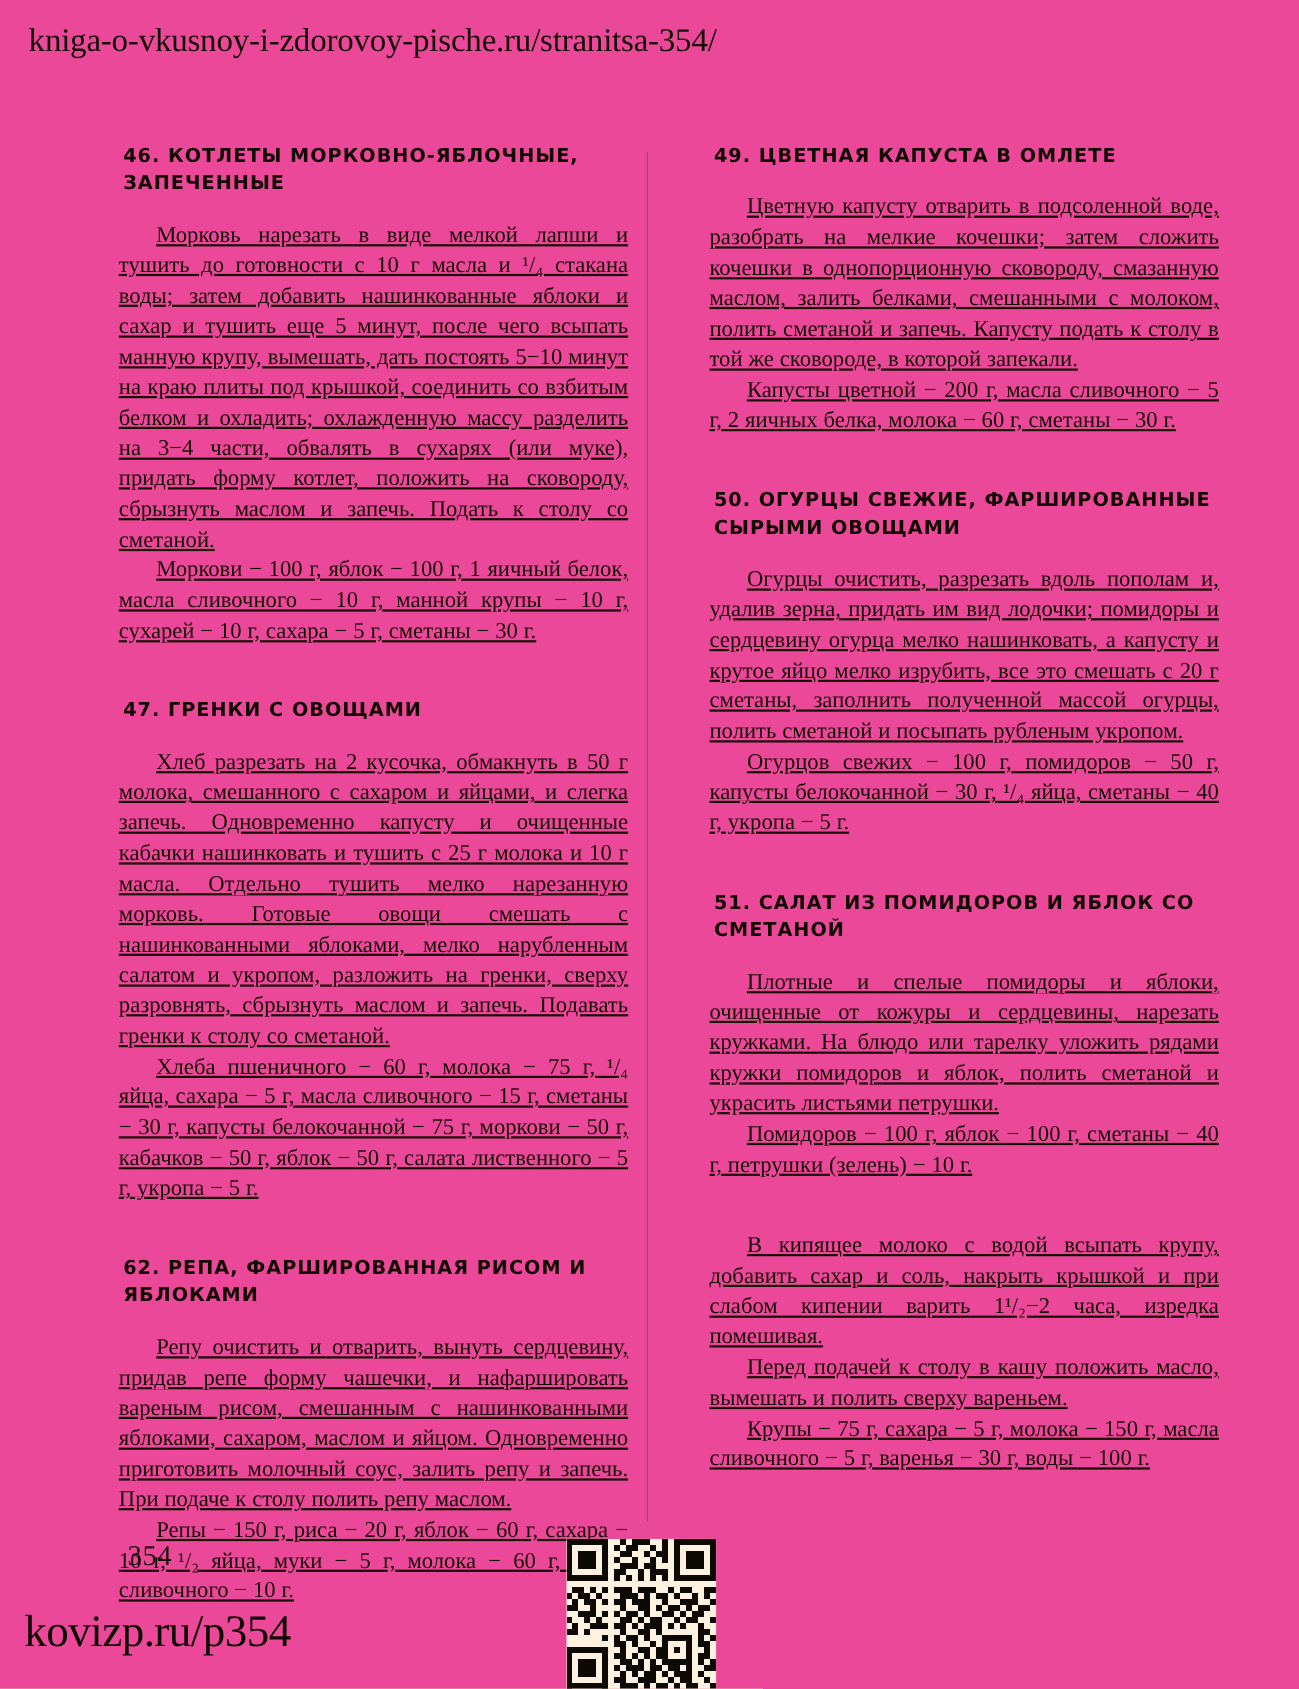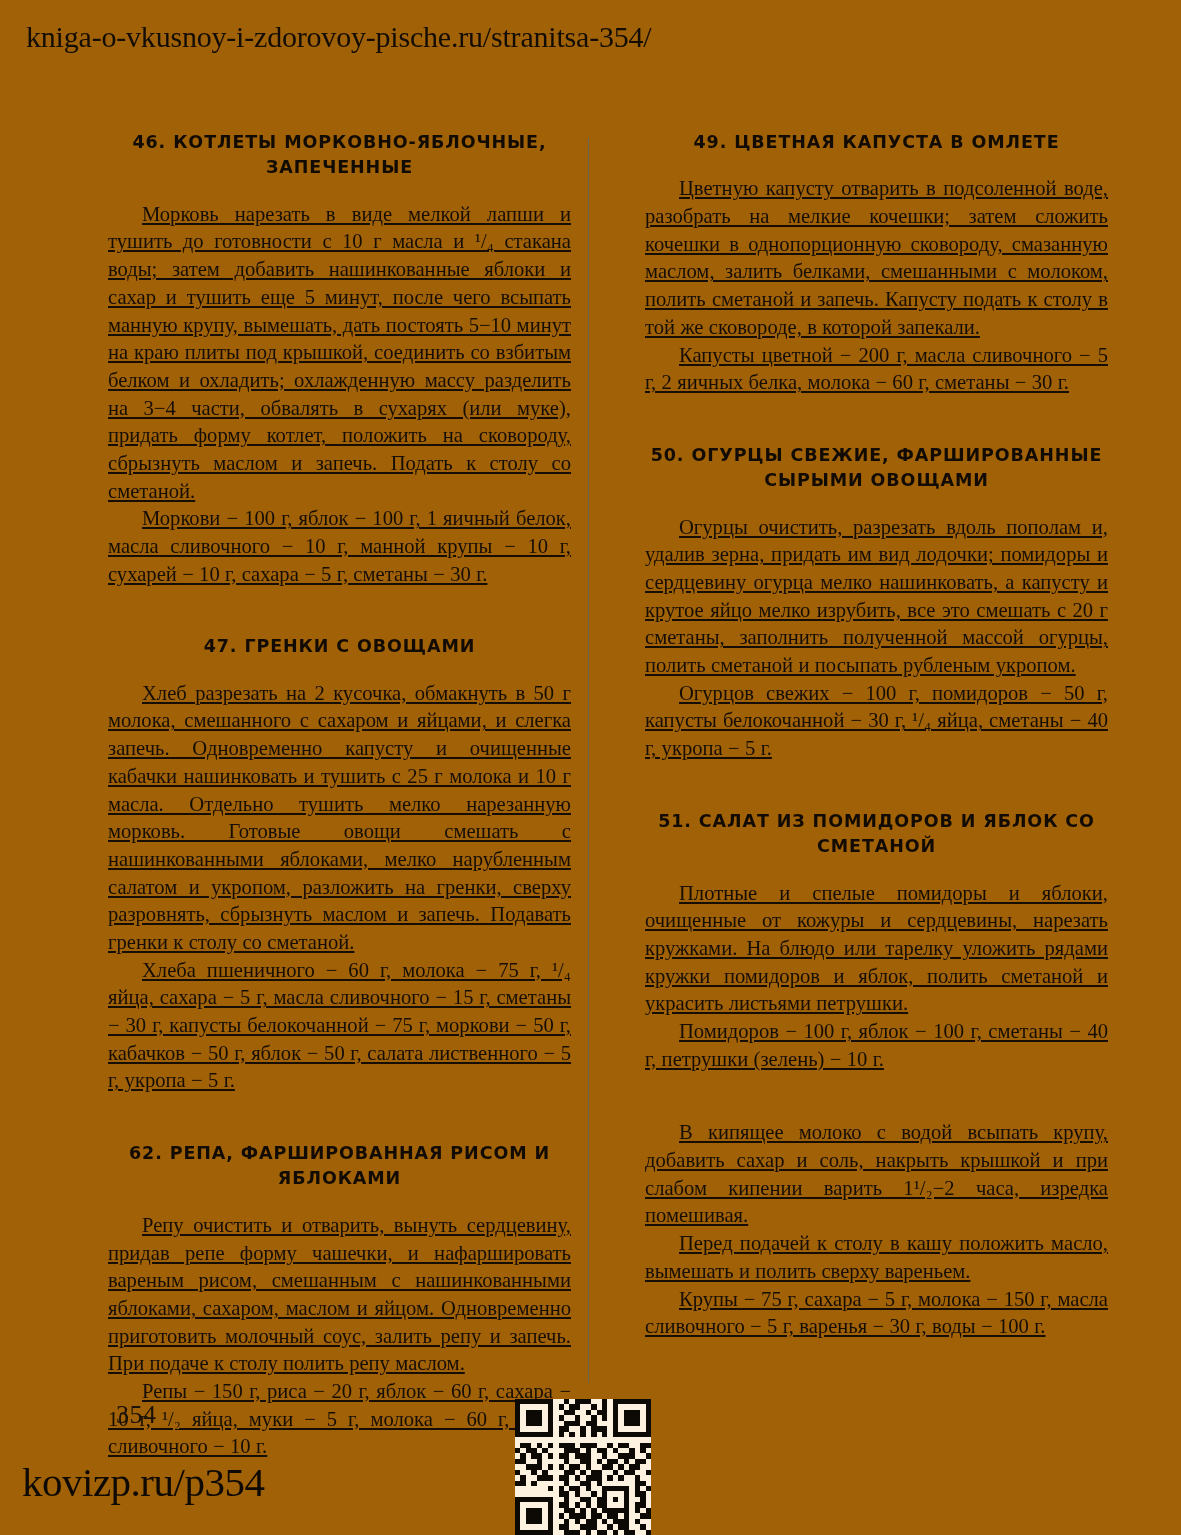--- a/index.html
+++ b/index.html
@@ -11,21 +11,21 @@
     height: 1535px;
     background: #fdf2e0;
     font-family: "Liberation Serif", "DejaVu Serif", serif;
     color: #1a1209;
     position: relative;
     overflow: hidden;
   }
   .page {
     position: absolute;
     inset: 0;
-    background: #a16207;
+    background: #ec4899;
   }
 
   
   .header-url {
     position: absolute;
     left: 26px;
     top: 20px;
     font-family: "Liberation Serif", "DejaVu Serif", serif;
     font-size: 30px;
     letter-spacing: -0.2px;
@@ -59,21 +59,20 @@
   }
 
   
   .recipe { margin-bottom: 0; }
 
   .recipe-title {
     font-family: "DejaVu Sans", "Liberation Sans", sans-serif;
     font-weight: bold;
     font-size: 17.5px;
     letter-spacing: 0.9px;
-    text-align: center;
     line-height: 1.45;
     color: #120b04;
     margin: 0 0 20px 0;
     padding: 0 4px;
   }
   .recipe-title.first { margin-top: 0; }
 
   .spacer-before-title { height: 46px; }
 
   p.body {

